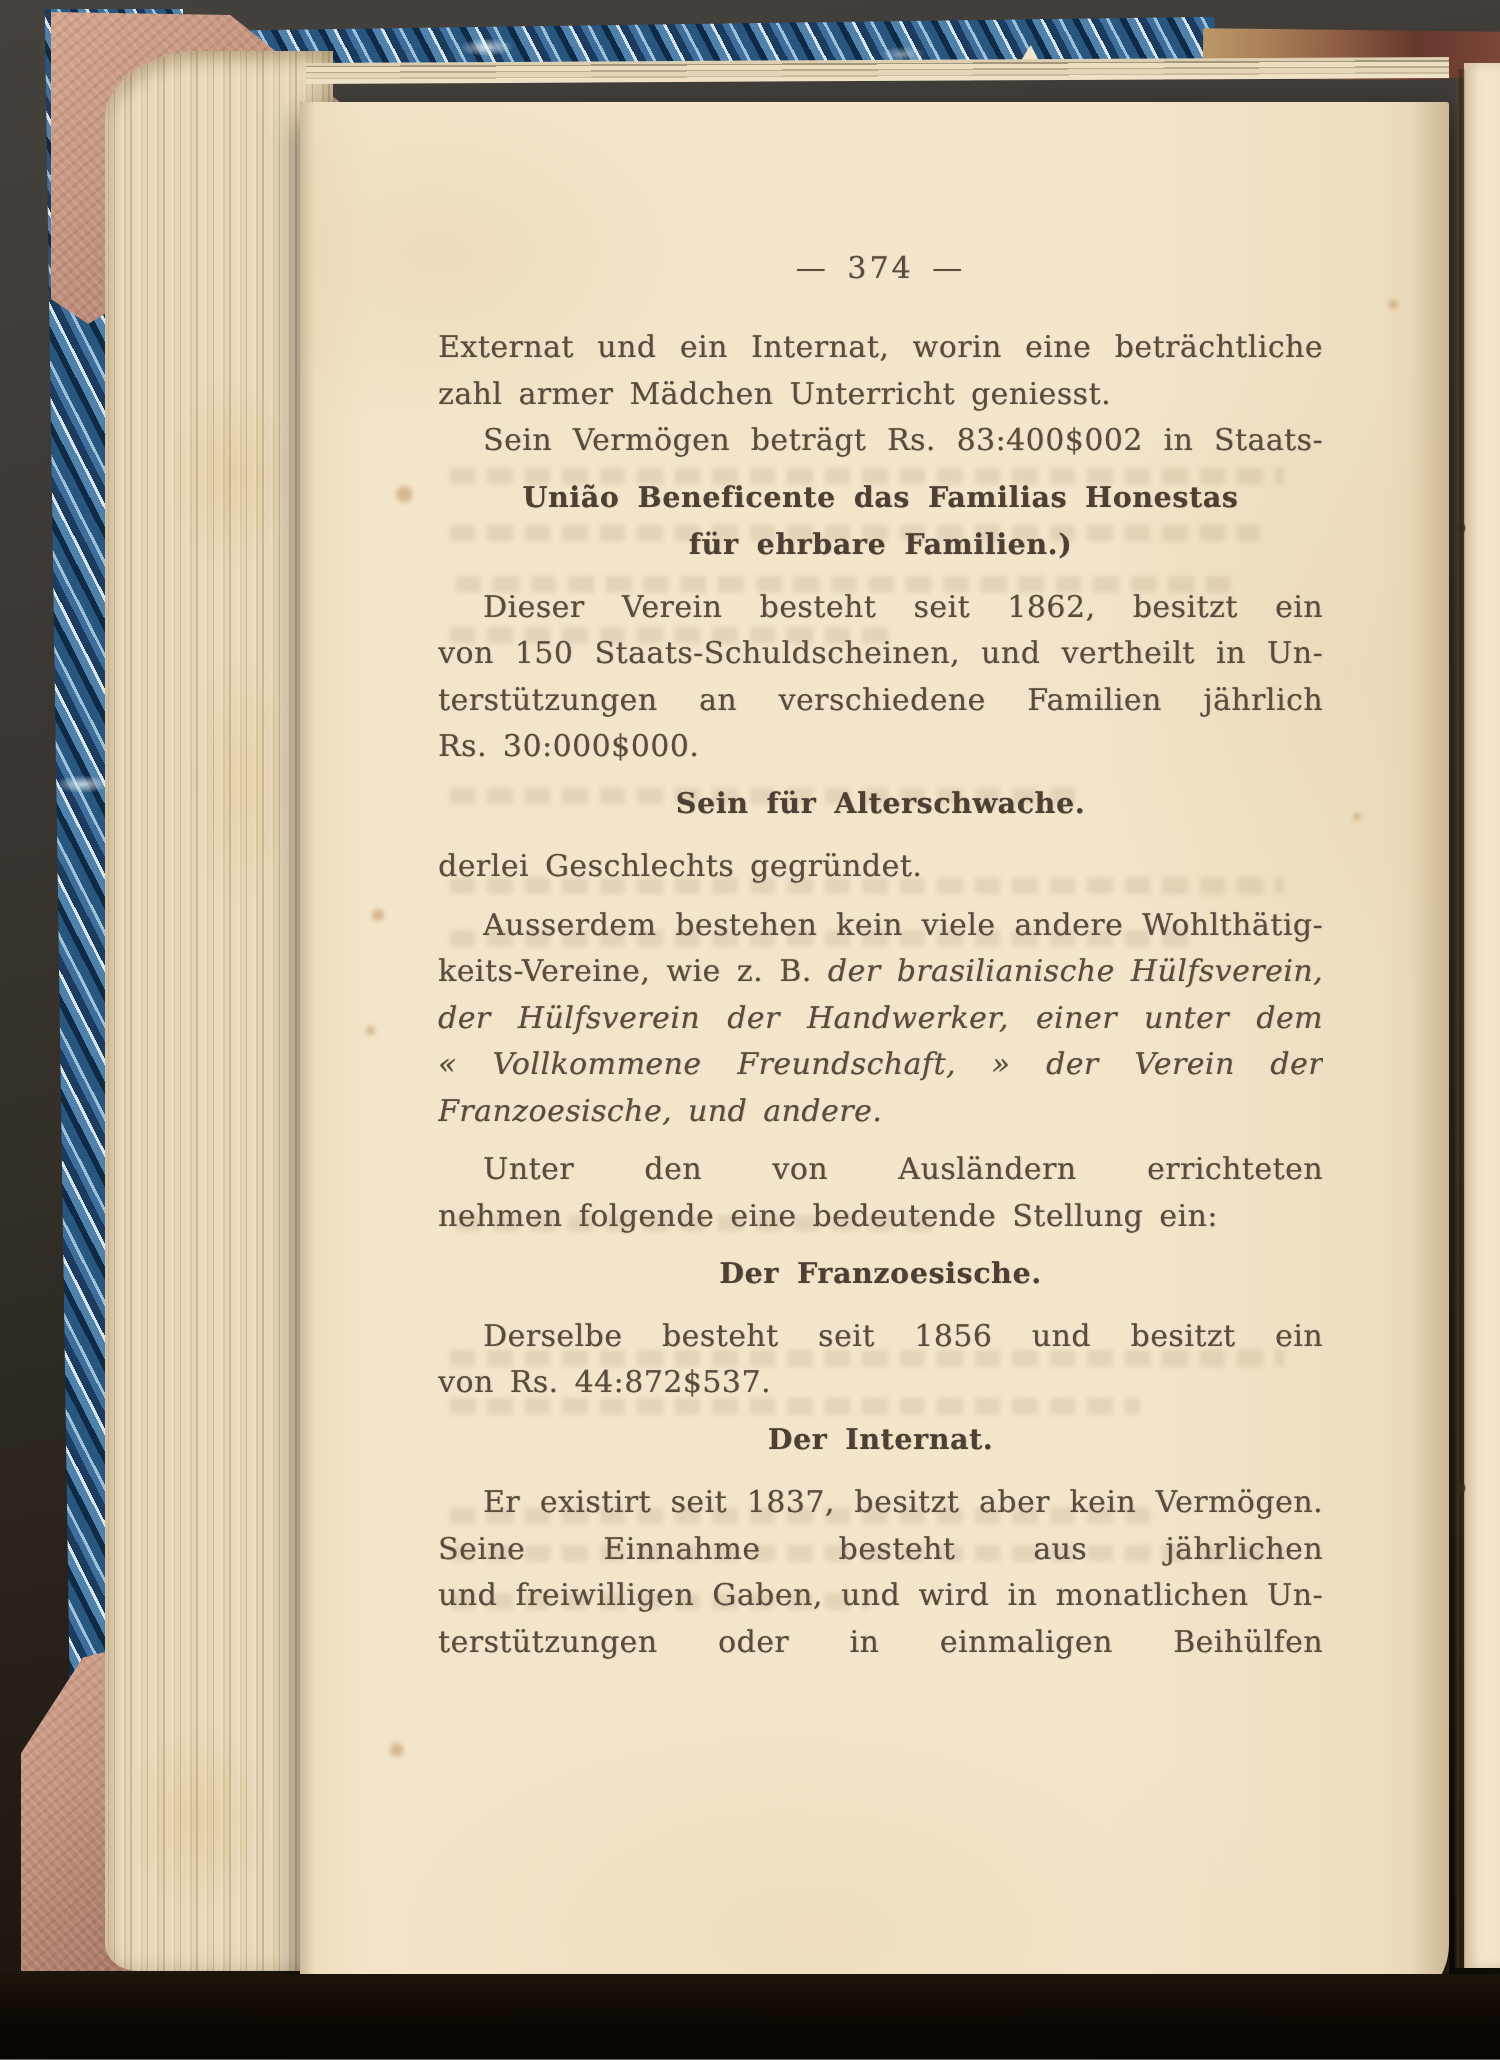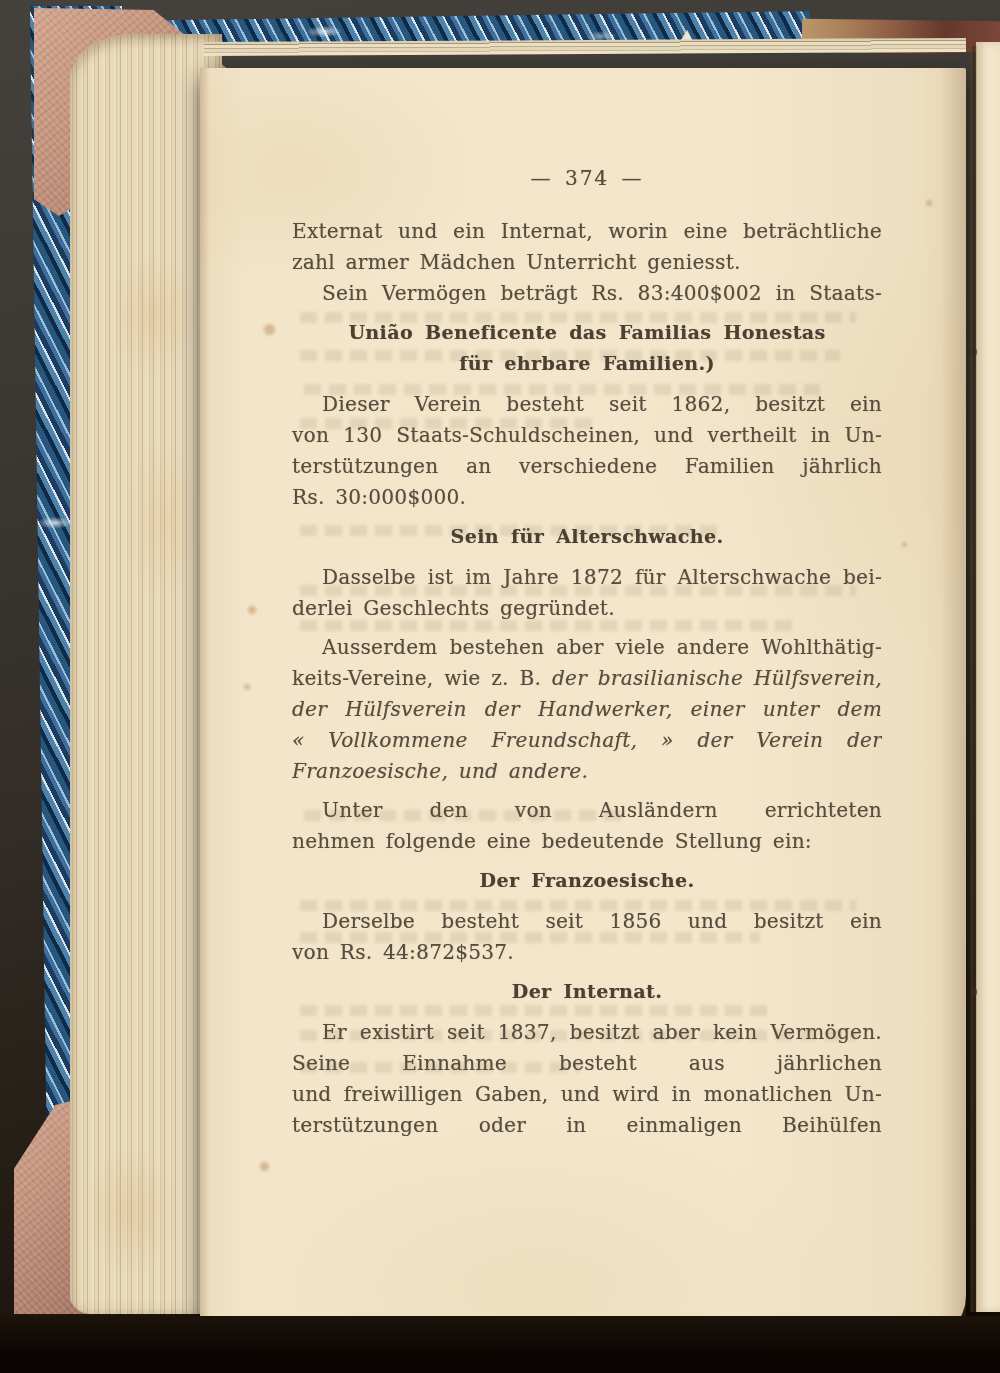--- a/index.html
+++ b/index.html
@@ -150,33 +150,32 @@
           <div class="line j"><span>Externat und ein Internat, worin eine beträchtliche An-</span></div>
           <div class="line"><span>zahl armer Mädchen Unterricht geniesst.</span></div>
           <div class="line j ind"><span>Sein Vermögen beträgt Rs. 83:400$002 in Staats-</span></div>
         </div>
         <div class="block heading">
           <div class="line"><span>União Beneficente das Familias Honestas (Hülfsverein</span></div>
           <div class="line"><span>für ehrbare Familien.)</span></div>
         </div>
         <div class="block para">
           <div class="line j ind"><span>Dieser Verein besteht seit 1862, besitzt ein Vermögen</span></div>
-          <div class="line j"><span>von 130 Staats-Schuldscheinen, und vertheilt in Un-</span></div>
+          <div class="line j"><span>von 150 Staats-Schuldscheinen, und vertheilt in Un-</span></div>
           <div class="line j"><span>terstützungen an verschiedene Familien jährlich gegen</span></div>
           <div class="line"><span>Rs. 30:000$000.</span></div>
         </div>
         <div class="block heading">
           <div class="line"><span>Sein für Alterschwache.</span></div>
         </div>
         <div class="block para">
-          <div class="line j ind"><span>Dasselbe ist im Jahre 1872 für Alterschwache bei-</span></div>
           <div class="line"><span>derlei Geschlechts gegründet.</span></div>
         </div>
         <div class="block para">
-          <div class="line j ind"><span>Ausserdem bestehen aber viele andere Wohlthätig-</span></div>
+          <div class="line j ind"><span>Ausserdem bestehen kein viele andere Wohlthätig-</span></div>
           <div class="line j"><span>keits-Vereine, wie z. B. </span><span class="it">der brasilianische Hülfsverein,</span></div>
           <div class="line j"><span class="it">der Hülfsverein der Handwerker, einer unter dem Namen</span></div>
           <div class="line j"><span class="it">« Vollkommene Freundschaft, » der Verein der weltlichen</span></div>
           <div class="line"><span class="it">Franzoesische, und andere.</span></div>
         </div>
         <div class="block para">
           <div class="line j ind"><span>Unter den von Ausländern errichteten Hülfsvereinen</span></div>
           <div class="line"><span>nehmen folgende eine bedeutende Stellung ein:</span></div>
         </div>
         <div class="block heading">

